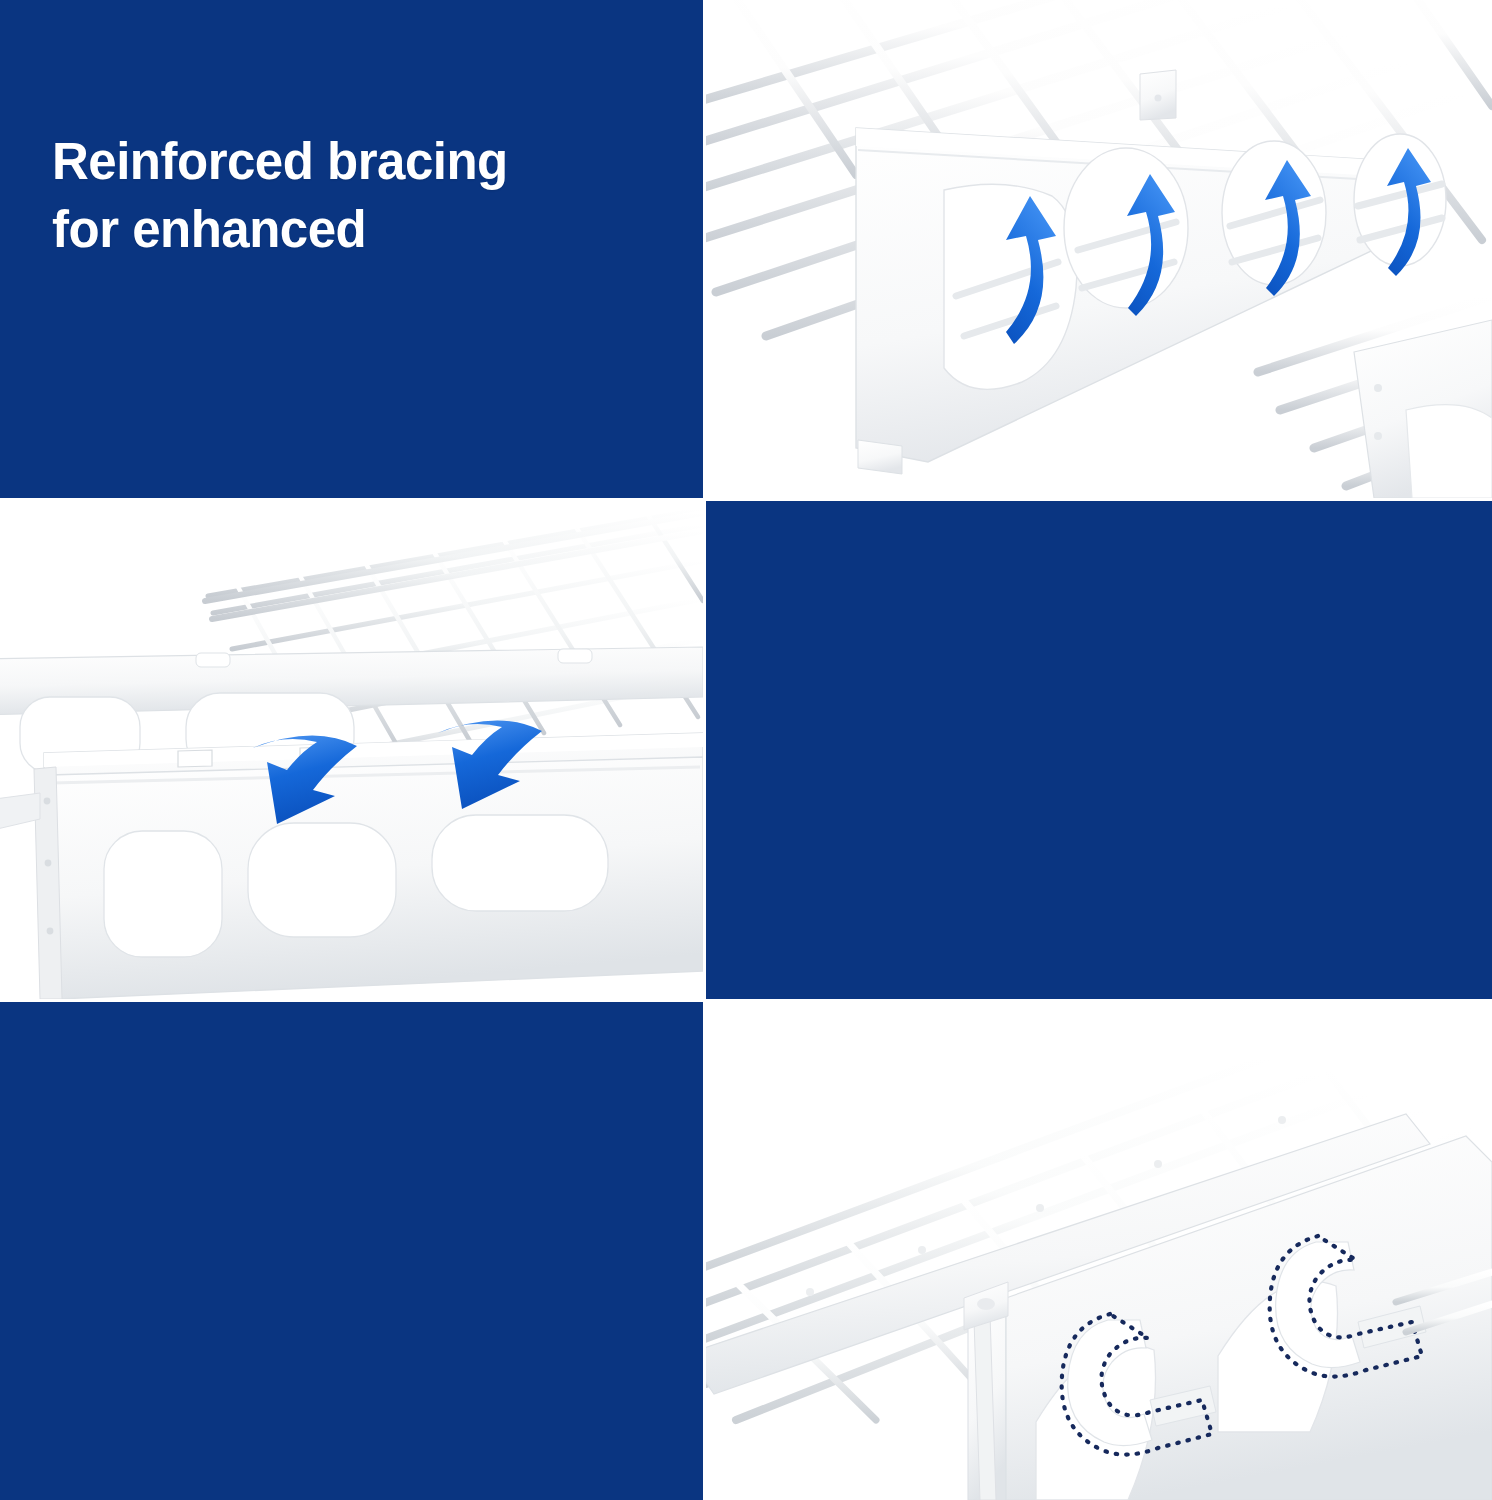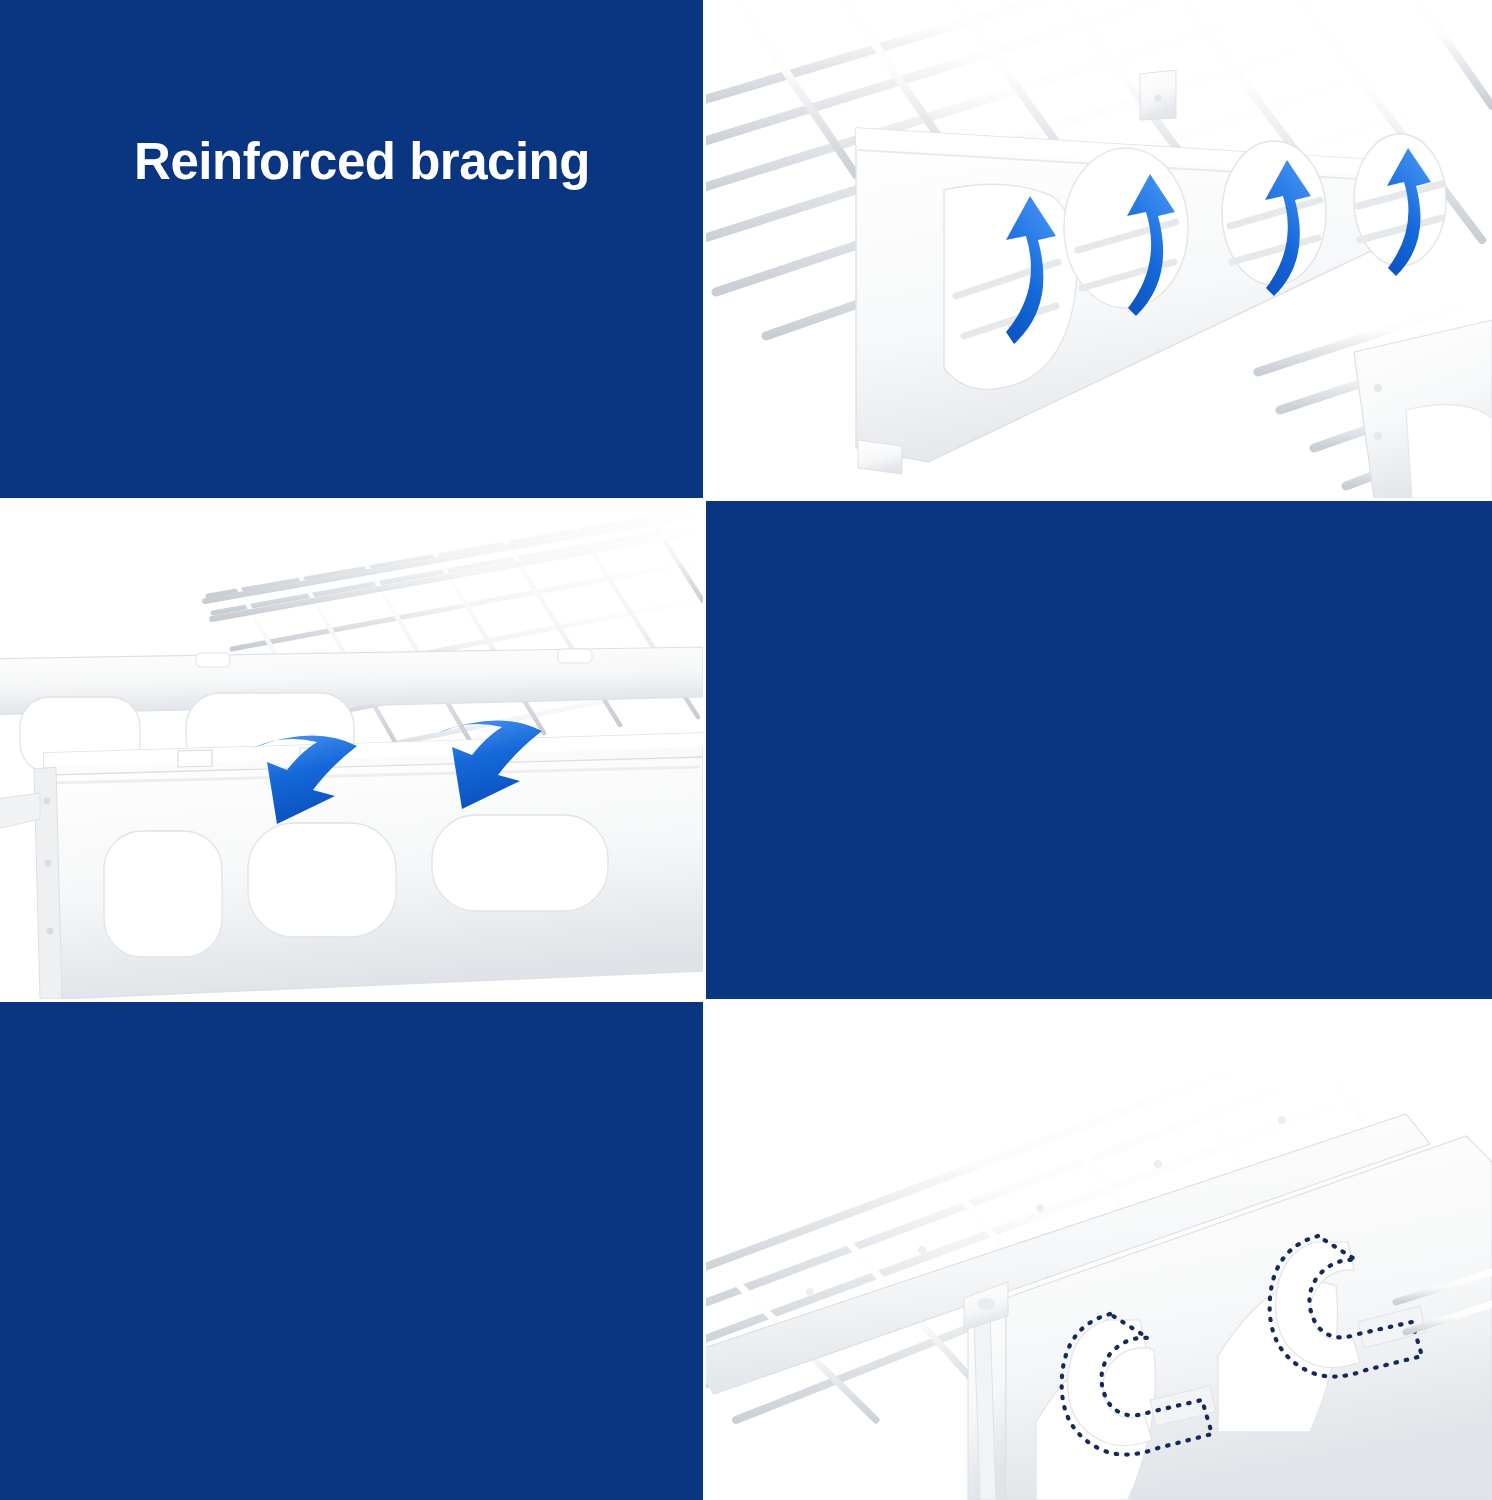--- a/index.html
+++ b/index.html
@@ -31,33 +31,34 @@
   
   .headline{
     position:absolute;
     color:#ffffff;
     font-weight:600;
     letter-spacing:-0.5px;
     line-height:1.33;
     text-shadow:0 1px 2px rgba(0,0,0,.10);
   }
   .hl-1{left:52px; top:128px; width:620px; font-size:51px;}
-  .headline .ln{display:block;white-space:nowrap;text-align:center;}
+  .headline .ln{display:block;white-space:nowrap;}
 
   
   .scene{position:absolute;left:0;top:0;width:100%;height:100%;display:block;}
 </style>
 </head>
 <body>
 
 <div id="infographic">
 
   <div class="cell c-tl blue">
     <div class="headline hl-1">
       <span class="ln">Reinforced bracing</span>
+      <span class="ln">for enhanced</span>
     </div>
   </div>
 
   <div class="cell c-tr photo">
     <svg class="scene" viewBox="0 0 786 498" preserveAspectRatio="xMidYMid slice">
       <defs>
         <linearGradient id="wireG" x1="0" y1="0" x2="0" y2="1">
           <stop offset="0" stop-color="#ffffff"></stop>
           <stop offset="0.45" stop-color="#fdfdfd"></stop>
           <stop offset="1" stop-color="#c9ced4"></stop>

